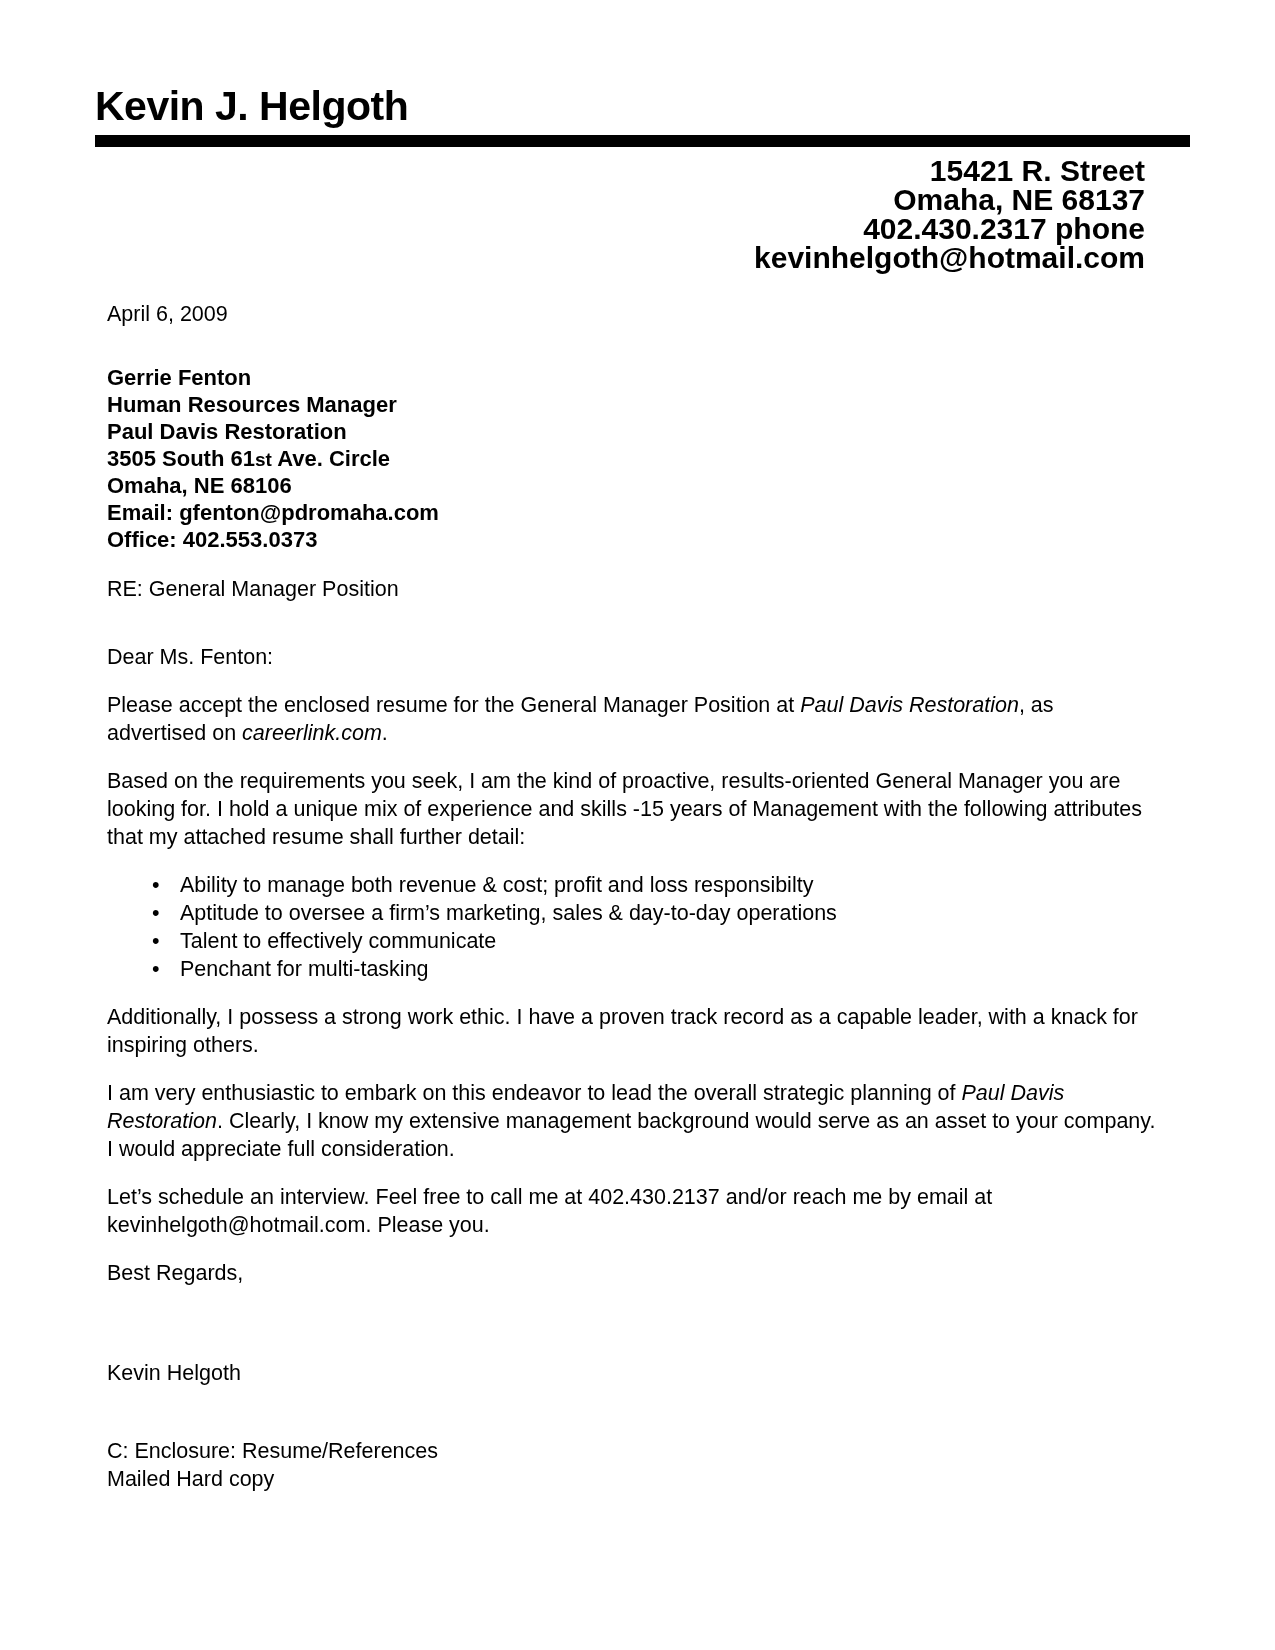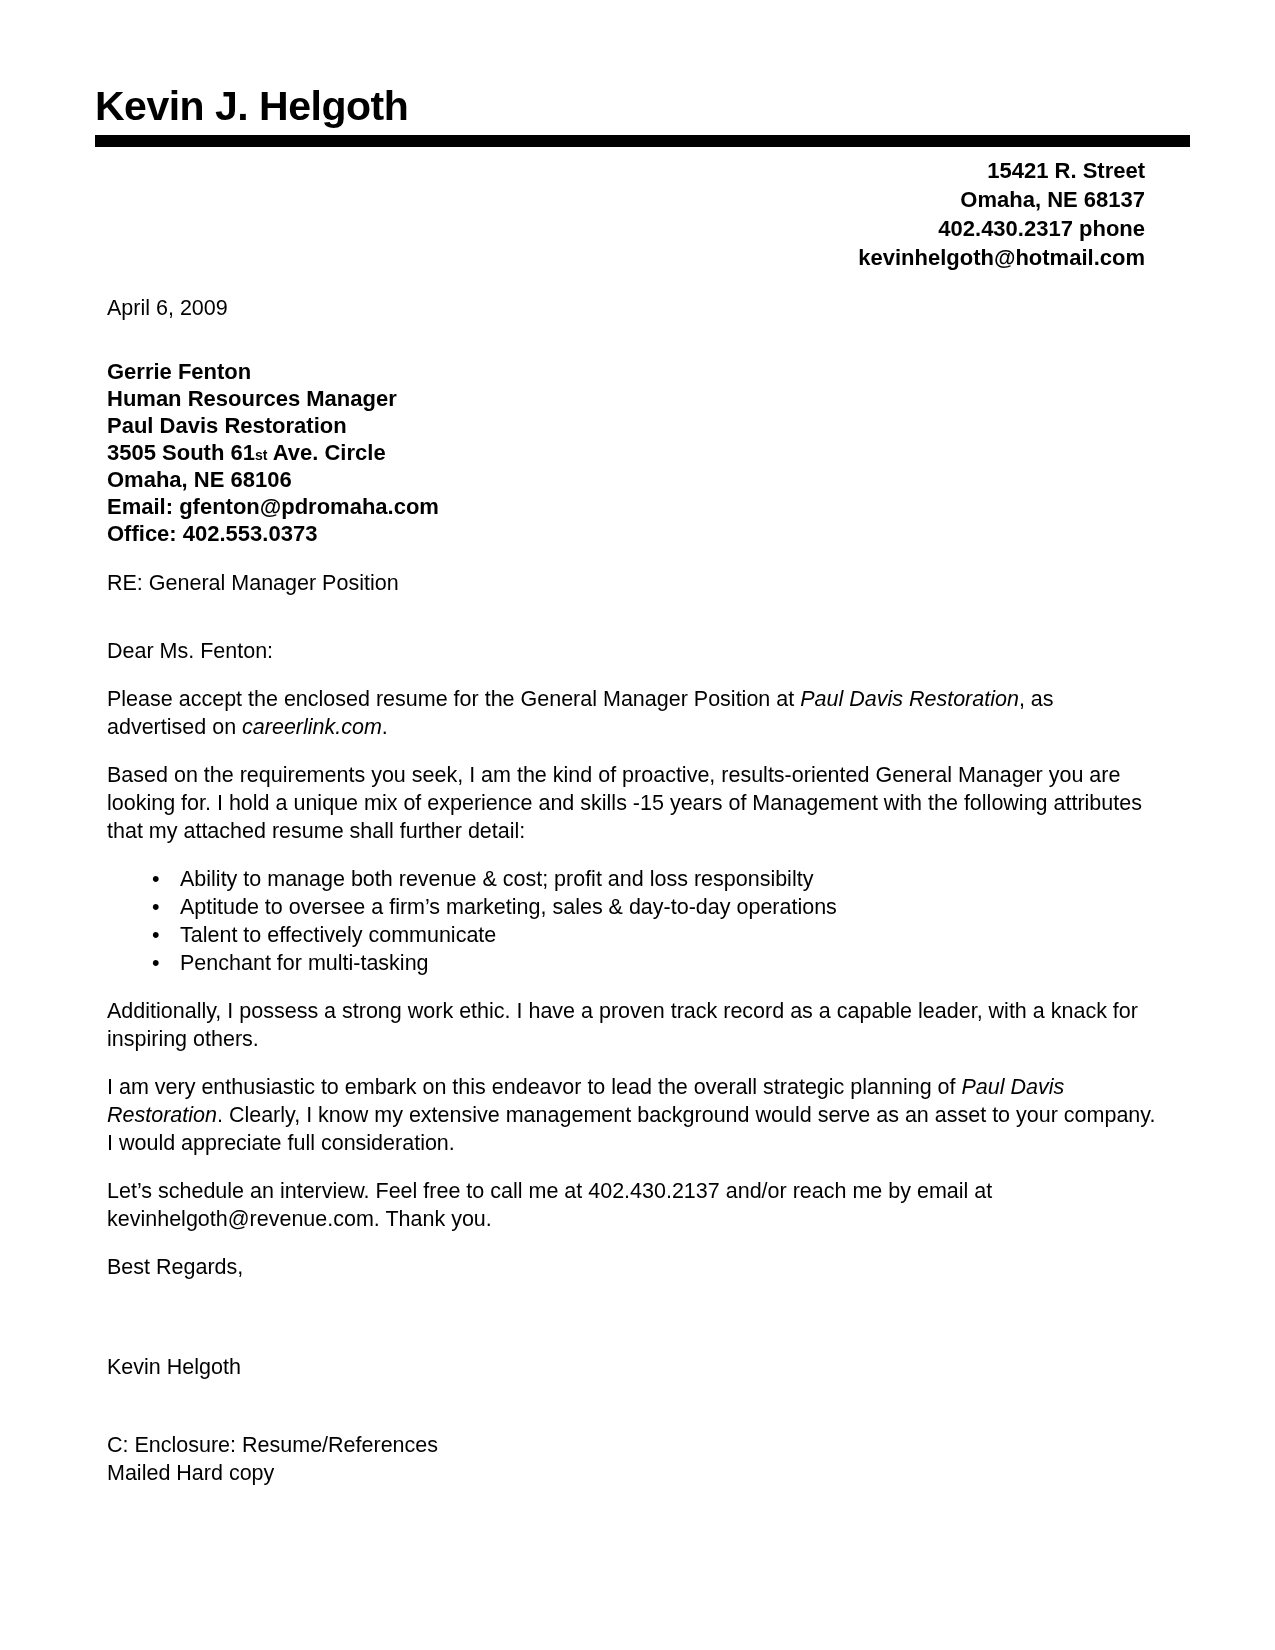--- a/index.html
+++ b/index.html
@@ -27,39 +27,39 @@
   }
   .header-rule {
     margin: 7px 85px 0 95px;
     height: 12px;
     background: #000000;
   }
   .sender-address {
     margin: 9px 130px 0 0;
     text-align: right;
     font-weight: 700;
-    font-size: 22px;
+    font-size: 30px;
     line-height: 29px;
   }
   
   .content {
     margin-left: 107px;
     width: 1050px;
     font-size: 21.5px;
     line-height: 28px;
   }
-  .date-line { margin-top: 22px; }
+  .date-line { margin-top: 28px; }
   .recipient-address {
     margin-top: 36px;
     font-weight: 700;
     font-size: 22px;
     line-height: 27px;
   }
   .ordinal {
-    font-size: 14px;
+    font-size: 19px;
     line-height: 1;
   }
   .subject-line {
     margin-top: 22px;
   }
   .salutation-line { margin-top: 40px; }
   .body-par { margin-top: 20px; }
   .body-par em { font-style: italic; }
   ul.bullet-list {
     margin: 20px 0 0 43px;
@@ -122,21 +122,21 @@
         <li>Ability to manage both revenue &amp; cost; profit and loss responsibilty</li>
         <li>Aptitude to oversee a firm’s marketing, sales &amp; day-to-day operations</li>
         <li>Talent to effectively communicate</li>
         <li>Penchant for multi-tasking</li>
       </ul>
 
     <p class="body-par"><span>Additionally, I possess a strong work ethic. I have a proven track record as a capable leader, with a knack for inspiring others.</span></p>
 
     <p class="body-par"><span>I am very enthusiastic to embark on this endeavor to lead the overall strategic planning of </span><em>Paul Davis Restoration</em><span>. Clearly, I know my extensive management background would serve as an asset to your company. I would appreciate full consideration.</span></p>
 
-    <p class="body-par"><span>Let’s schedule an interview. Feel free to call me at 402.430.2137 and/or reach me by email at kevinhelgoth@revenue.com. Thank you.</span></p>
+    <p class="body-par"><span>Let’s schedule an interview. Feel free to call me at 402.430.2137 and/or reach me by email at kevinhelgoth@hotmail.com. Please you.</span></p>
 
     <div class="closing-line">Best Regards,</div>
 
     <div class="signature-name">Kevin Helgoth</div>
 
     <div class="enclosure-block">
       <div>C: Enclosure: Resume/References</div>
       <div>Mailed Hard copy</div>
     </div>
 

